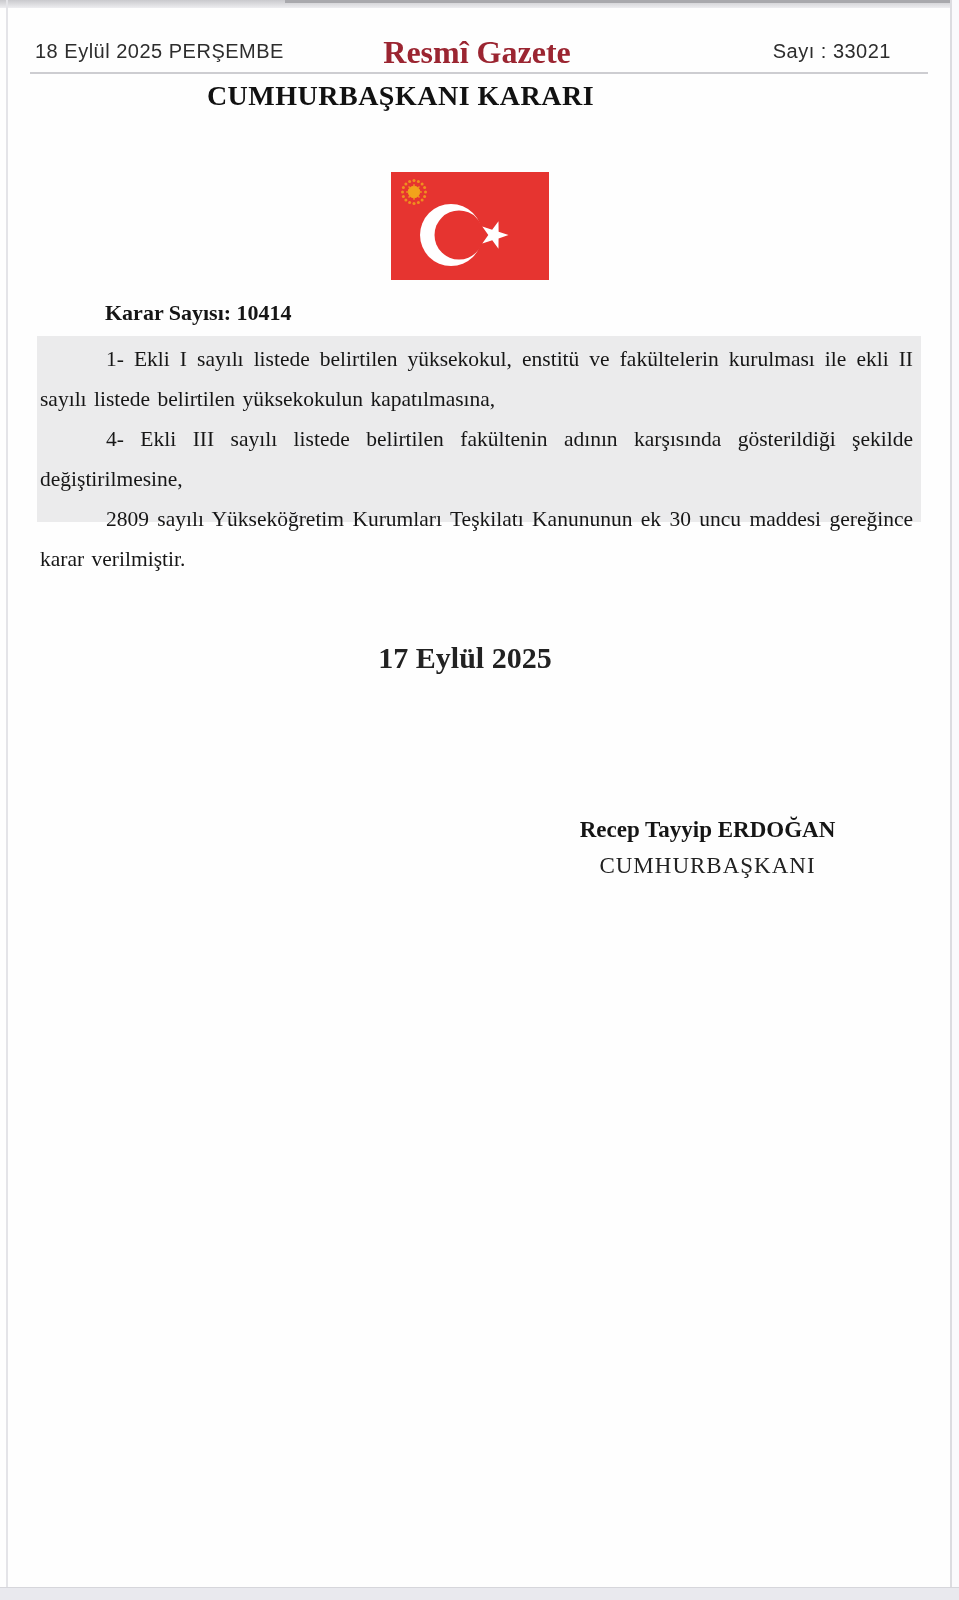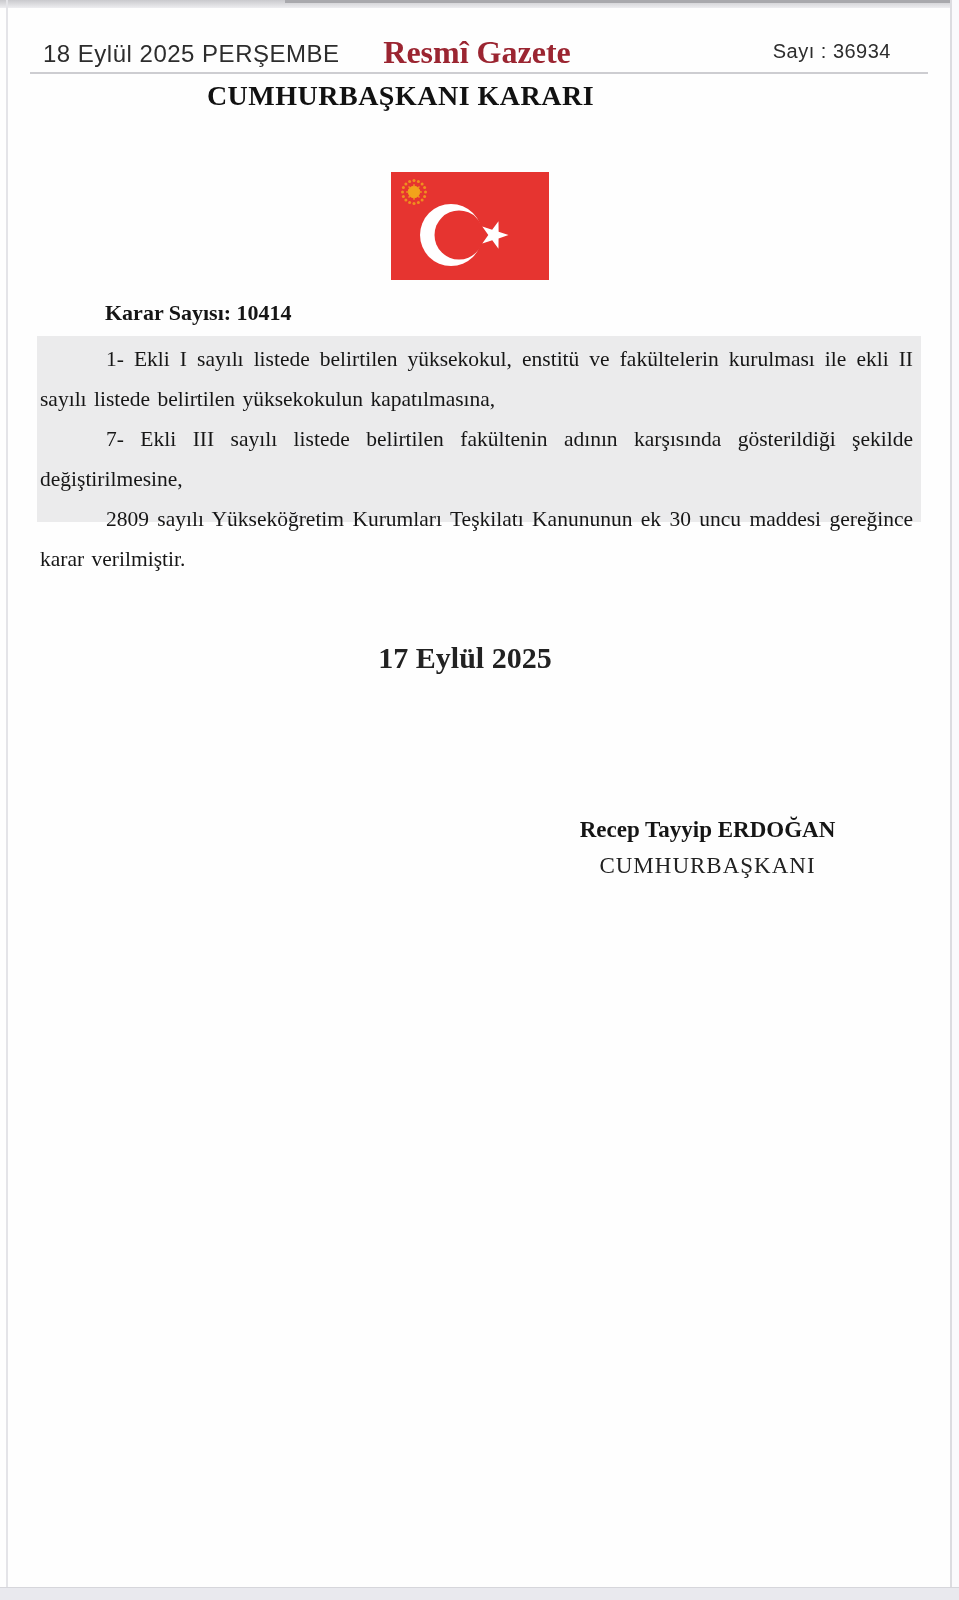--- a/index.html
+++ b/index.html
@@ -36,23 +36,23 @@
   .scan-bottom {
     position: absolute; left: 0; bottom: 0; width: 959px; height: 13px;
     background: #e9e9ee;
     border-top: 1px solid #d6d6db;
   }
   
   .masthead-row {
     position: absolute; top: 34px; left: 35px; right: 40px; height: 40px;
   }
   .m-date {
-    position: absolute; left: 8px; top: 6px;
+    position: absolute; left: 0; top: 6px;
     font-family: "Liberation Sans", sans-serif;
-    font-size: 24px; color: #2d2d2d; letter-spacing: 0.5px;
+    font-size: 20px; color: #2d2d2d; letter-spacing: 0.5px;
     white-space: nowrap;
   }
   .m-title {
     position: absolute; left: 0; right: 0; top: 0;
     text-align: center;
     font-family: "Liberation Serif", serif;
     font-weight: bold; font-size: 32px;
     white-space: nowrap;
   }
   .m-issue {
@@ -122,21 +122,21 @@
 <div class="page">
 
   <div class="scan-top"></div>
   <div class="scan-top-dark"></div>
   <div class="scan-right"></div>
   <div class="scan-right-inner"></div>
 
   <div class="masthead-row">
     <span class="m-date">18 Eylül 2025 PERŞEMBE</span>
     <span class="m-title" style="color:#9b2531;text-align:center;">Resmî Gazete</span>
-    <span class="m-issue">Sayı : 36934</span>
+    <span class="m-issue">Sayı : 33021</span>
   </div>
   <div class="head-rule"></div>
 
   <div class="doc-title">CUMHURBAŞKANI KARARI</div>
 
   <div class="flag-wrap">
     <svg viewBox="0 0 158 108" xmlns="http://www.w3.org/2000/svg">
 
       <rect x="0" y="0" width="158" height="108" fill="#e63430"></rect>
 
@@ -180,21 +180,21 @@
       <g transform="translate(103,63) rotate(18)">
         <polygon fill="#ffffff" points="0,-14.5 3.4,-4.5 13.8,-4.5 5.4,1.8 8.5,11.7 0,5.6 -8.5,11.7 -5.4,1.8 -13.8,-4.5 -3.4,-4.5"></polygon>
       </g>
     </svg>
   </div>
 
   <div class="decision-number">Karar Sayısı: 10414</div>
 
   <div class="body-band">
     <p>1- Ekli I sayılı listede belirtilen yüksekokul, enstitü ve fakültelerin kurulması ile ekli II sayılı listede belirtilen yüksekokulun kapatılmasına,</p>
-    <p>7- Ekli III sayılı listede belirtilen fakültenin adının karşısında gösterildiği şekilde değiştirilmesine,</p>
+    <p>4- Ekli III sayılı listede belirtilen fakültenin adının karşısında gösterildiği şekilde değiştirilmesine,</p>
     <p>2809 sayılı Yükseköğretim Kurumları Teşkilatı Kanununun ek 30 uncu maddesi gereğince karar verilmiştir.</p>
   </div>
 
   <div class="date-line">17 Eylül 2025</div>
 
   <div class="signature-block">
     <div class="sig-name">Recep Tayyip ERDOĞAN</div>
     <div class="sig-title">CUMHURBAŞKANI</div>
   </div>
 

